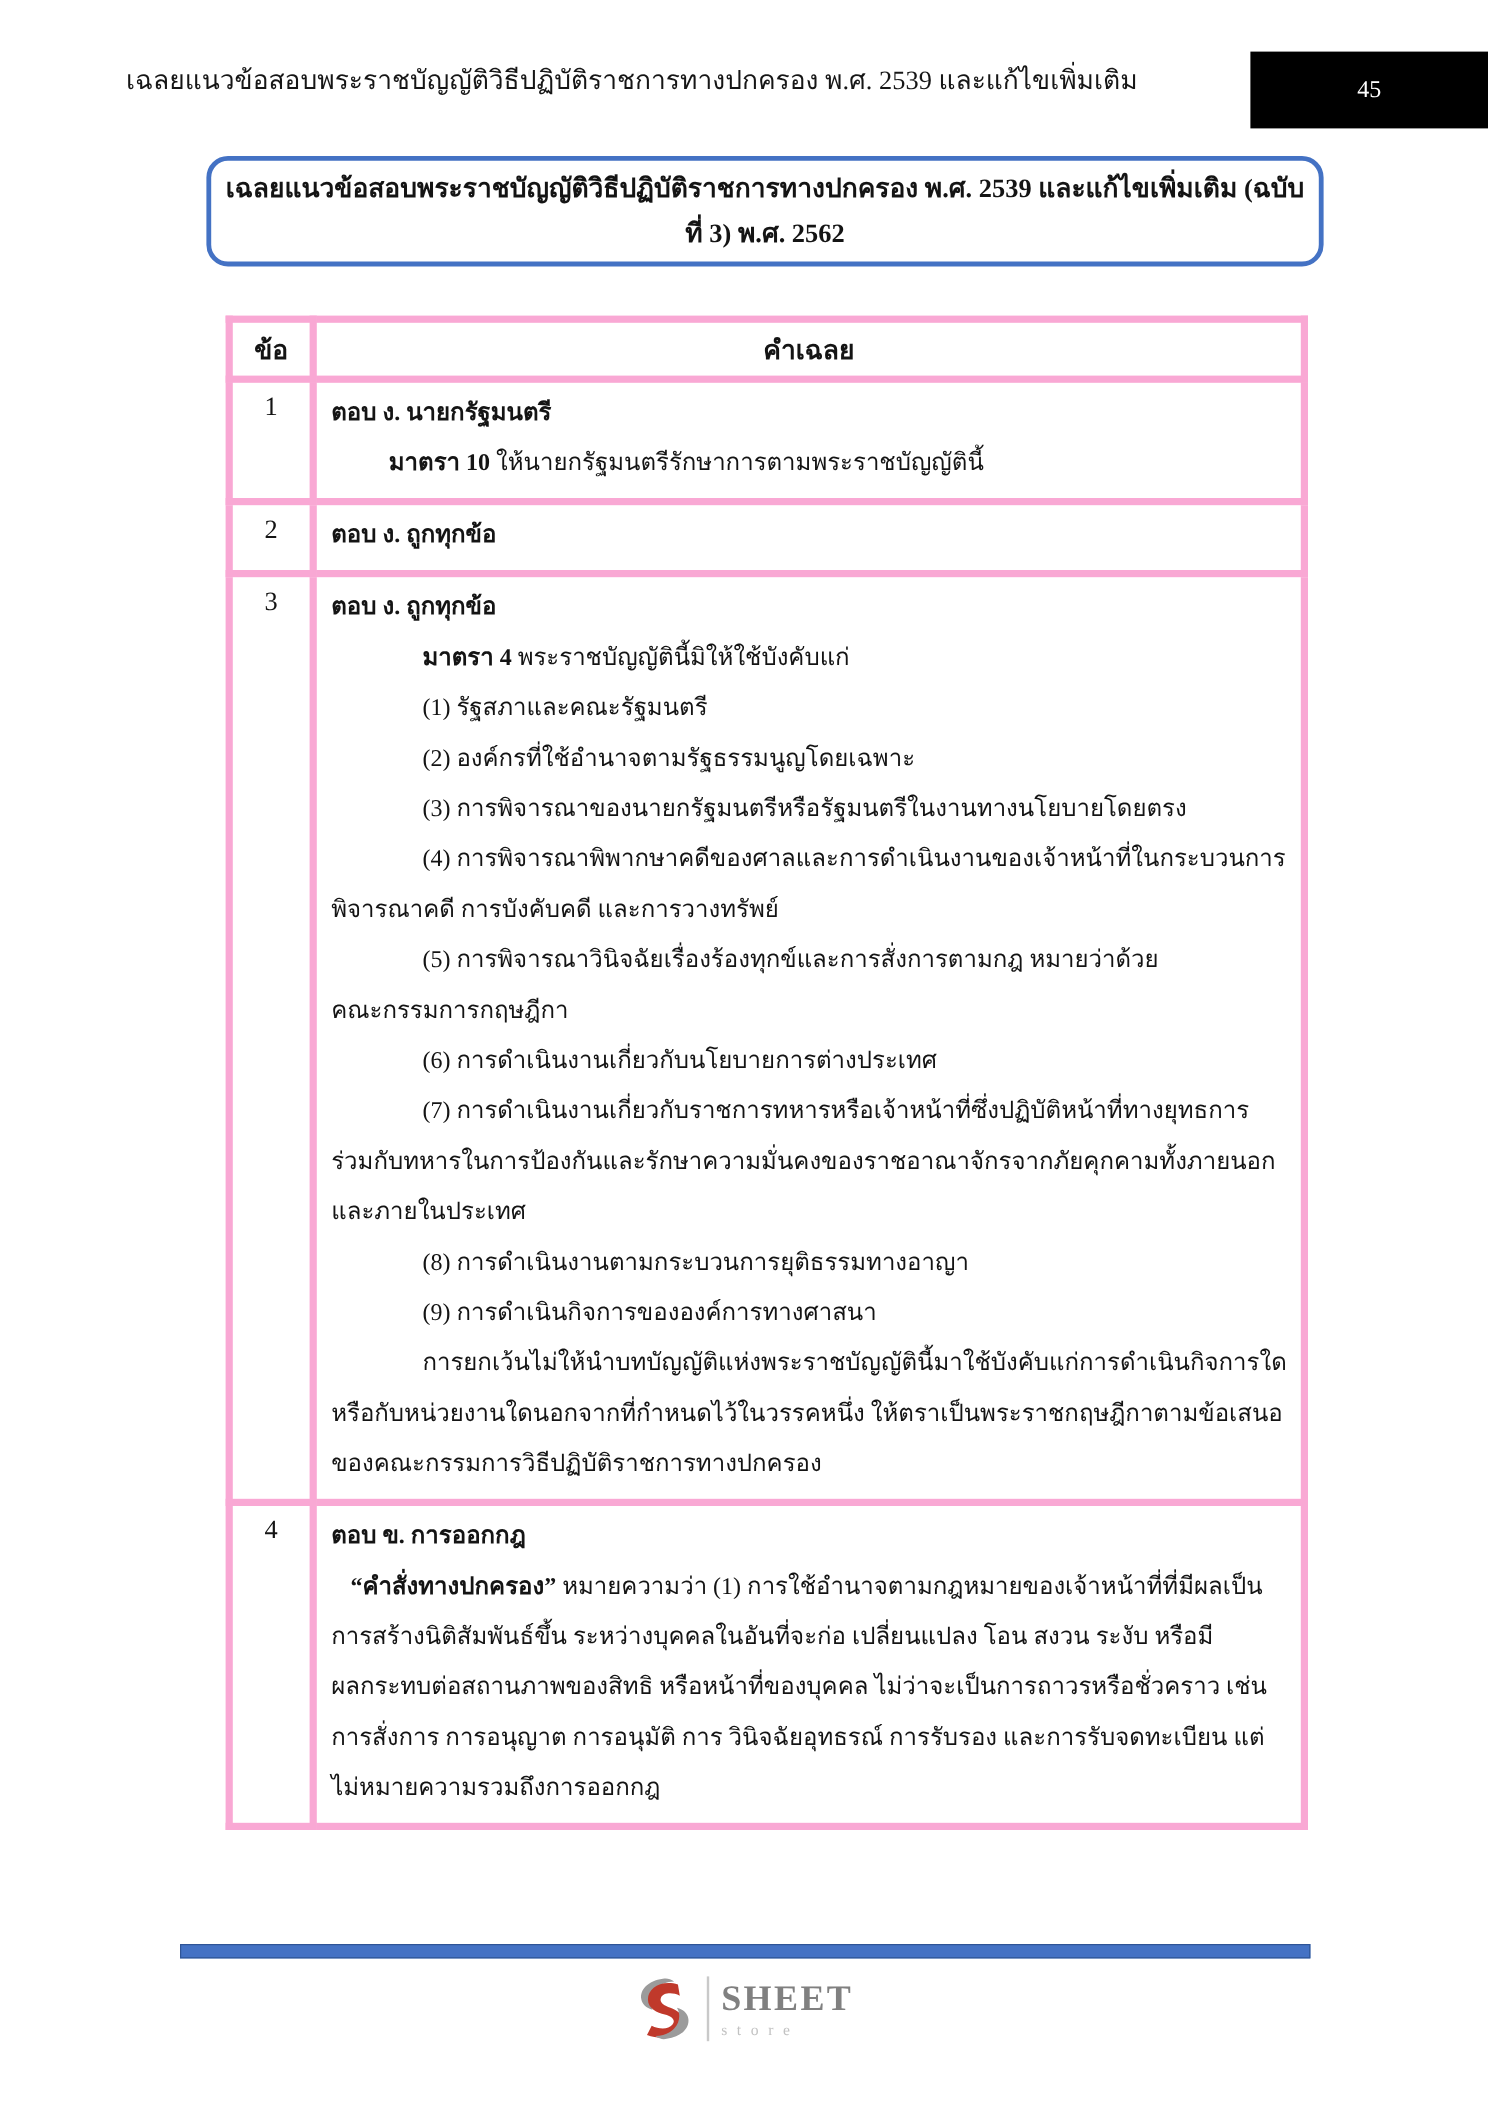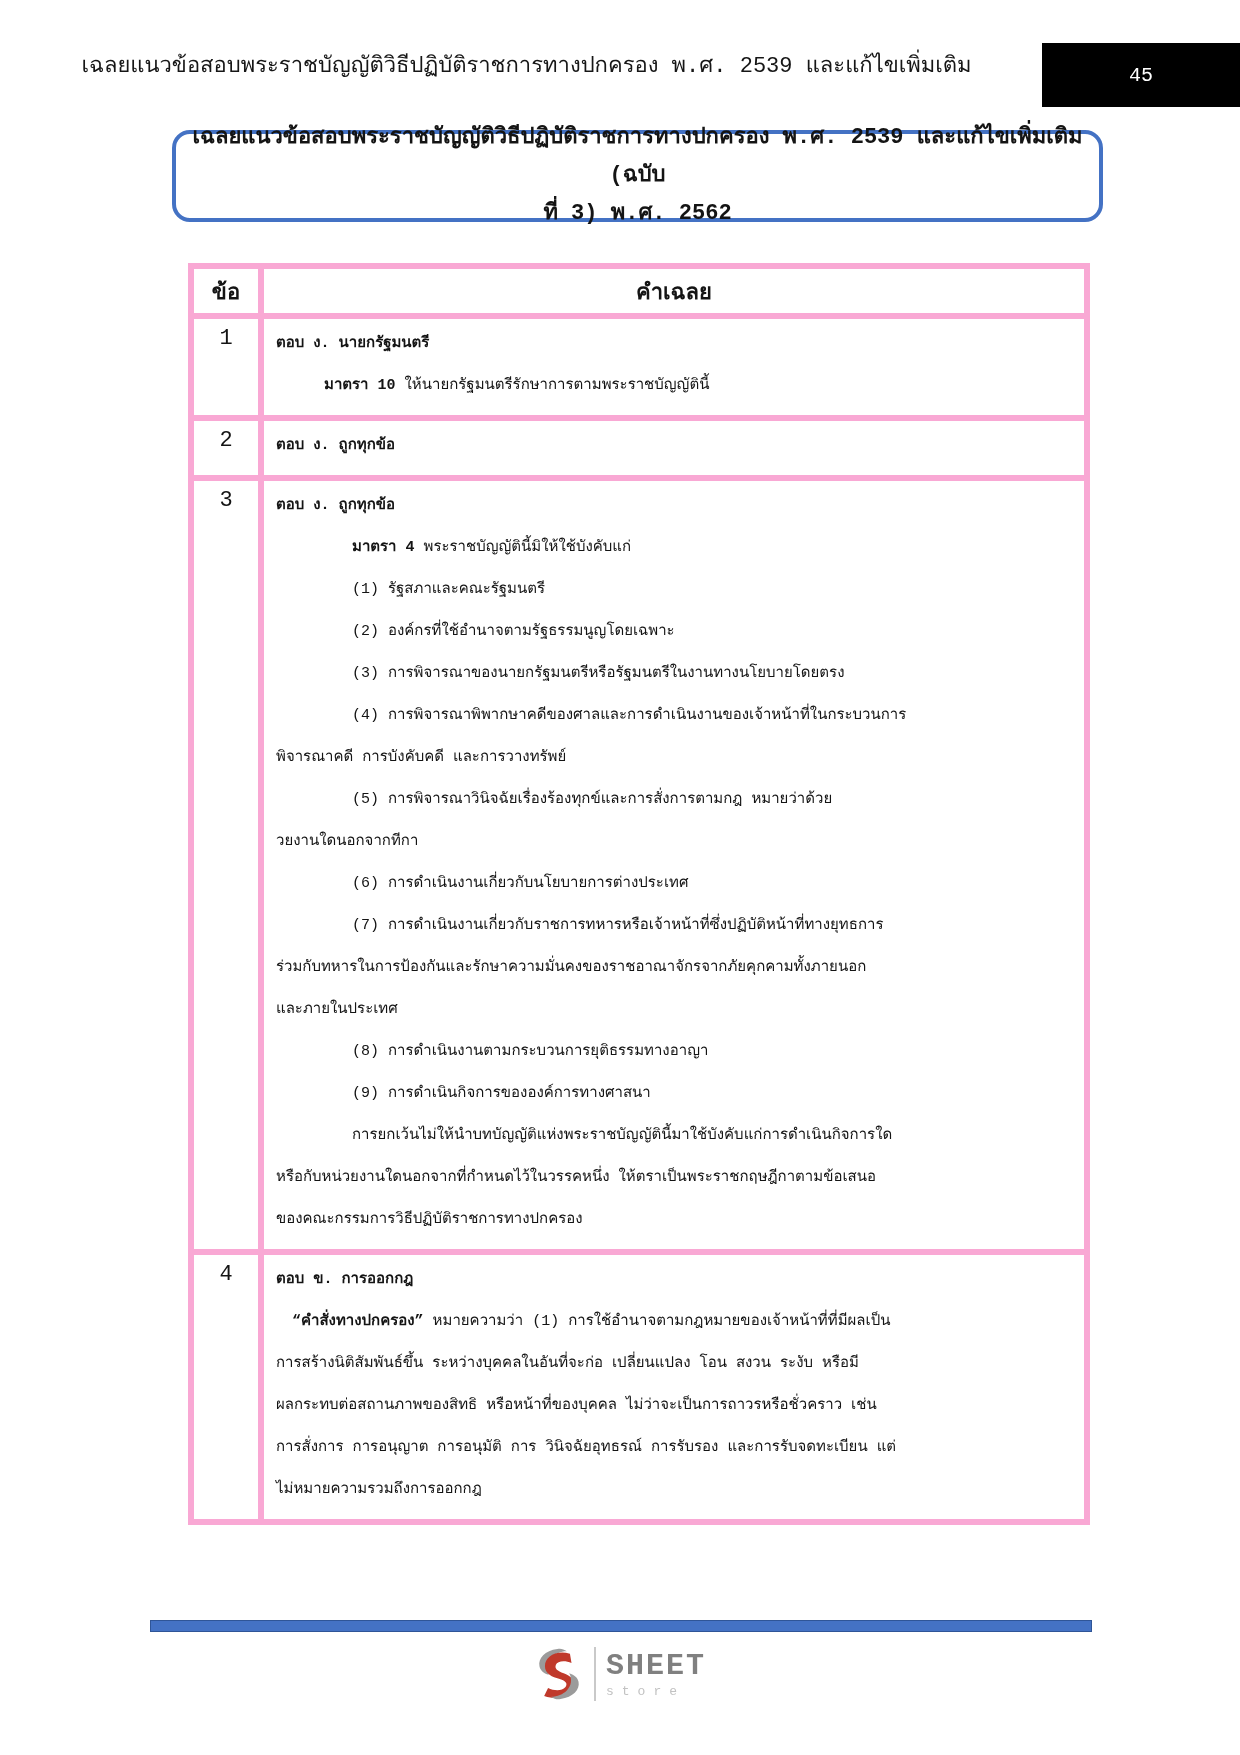--- a/index.html
+++ b/index.html
@@ -1,20 +1,20 @@
 <!DOCTYPE html>
 <html><head>
 <meta charset="utf-8">
 <style>
   html,body { margin:0; padding:0; background:#ffffff; }
   .page {
     position:relative;
     width:1240px; height:1755px;
     background:#ffffff;
-    font-family:Liberation Mono, monospace;
+    font-family:Liberation Serif, serif;
     color:#141414;
     overflow:hidden;
   }
 
   
   .topbar-title {
     position:absolute; top:52px; left:0; width:1053px;
     text-align:center; font-size:22px; line-height:30px; color:#161616;
   }
   .page-number-box {
@@ -46,21 +46,21 @@
     vertical-align:middle; padding:0;
   }
   th.col-no { width:64px; }
   td.no-cell {
     text-align:center; vertical-align:top;
     font-size:22px; padding-top:7px;
   }
   td.ans-cell {
     vertical-align:top; padding:4px 12px 8px 12px; overflow:hidden;
   }
-  .line { font-size:15px; line-height:42px; white-space:nowrap; }
+  .line { font-size:20px; line-height:42px; white-space:nowrap; }
   .line .b { font-weight:bold; }
   .indent-0 { padding-left:0; }
   .indent-1 { padding-left:16px; }
   .indent-2 { padding-left:48px; }
   .indent-3 { padding-left:76px; }
   tbody tr:last-child td.ans-cell { }
 
   
   .footer-bar {
     position:absolute; top:1620px; left:150px; width:940px; height:10px;
@@ -122,21 +122,21 @@
           <td class="no-cell">3</td>
           <td class="ans-cell">
             <div class="line indent-0"><span class="b">ตอบ ง. ถูกทุกข้อ</span></div>
             <div class="line indent-3"><span class="b">มาตรา 4</span><span> พระราชบัญญัตินี้มิให้ใช้บังคับแก่</span></div>
             <div class="line indent-3"><span>(1) รัฐสภาและคณะรัฐมนตรี</span></div>
             <div class="line indent-3"><span>(2) องค์กรที่ใช้อำนาจตามรัฐธรรมนูญโดยเฉพาะ</span></div>
             <div class="line indent-3"><span>(3) การพิจารณาของนายกรัฐมนตรีหรือรัฐมนตรีในงานทางนโยบายโดยตรง</span></div>
             <div class="line indent-3"><span>(4) การพิจารณาพิพากษาคดีของศาลและการดำเนินงานของเจ้าหน้าที่ในกระบวนการ</span></div>
             <div class="line indent-0"><span>พิจารณาคดี การบังคับคดี และการวางทรัพย์</span></div>
             <div class="line indent-3"><span>(5) การพิจารณาวินิจฉัยเรื่องร้องทุกข์และการสั่งการตามกฎ หมายว่าด้วย</span></div>
-            <div class="line indent-0"><span>วยงานใดนอกจากทีกา</span></div>
+            <div class="line indent-0"><span>คณะกรรมการกฤษฎีกา</span></div>
             <div class="line indent-3"><span>(6) การดำเนินงานเกี่ยวกับนโยบายการต่างประเทศ</span></div>
             <div class="line indent-3"><span>(7) การดำเนินงานเกี่ยวกับราชการทหารหรือเจ้าหน้าที่ซึ่งปฏิบัติหน้าที่ทางยุทธการ</span></div>
             <div class="line indent-0"><span>ร่วมกับทหารในการป้องกันและรักษาความมั่นคงของราชอาณาจักรจากภัยคุกคามทั้งภายนอก</span></div>
             <div class="line indent-0"><span>และภายในประเทศ</span></div>
             <div class="line indent-3"><span>(8) การดำเนินงานตามกระบวนการยุติธรรมทางอาญา</span></div>
             <div class="line indent-3"><span>(9) การดำเนินกิจการขององค์การทางศาสนา</span></div>
             <div class="line indent-3"><span>การยกเว้นไม่ให้นำบทบัญญัติแห่งพระราชบัญญัตินี้มาใช้บังคับแก่การดำเนินกิจการใด</span></div>
             <div class="line indent-0"><span>หรือกับหน่วยงานใดนอกจากที่กำหนดไว้ในวรรคหนึ่ง ให้ตราเป็นพระราชกฤษฎีกาตามข้อเสนอ</span></div>
             <div class="line indent-0"><span>ของคณะกรรมการวิธีปฏิบัติราชการทางปกครอง</span></div>
           </td>

